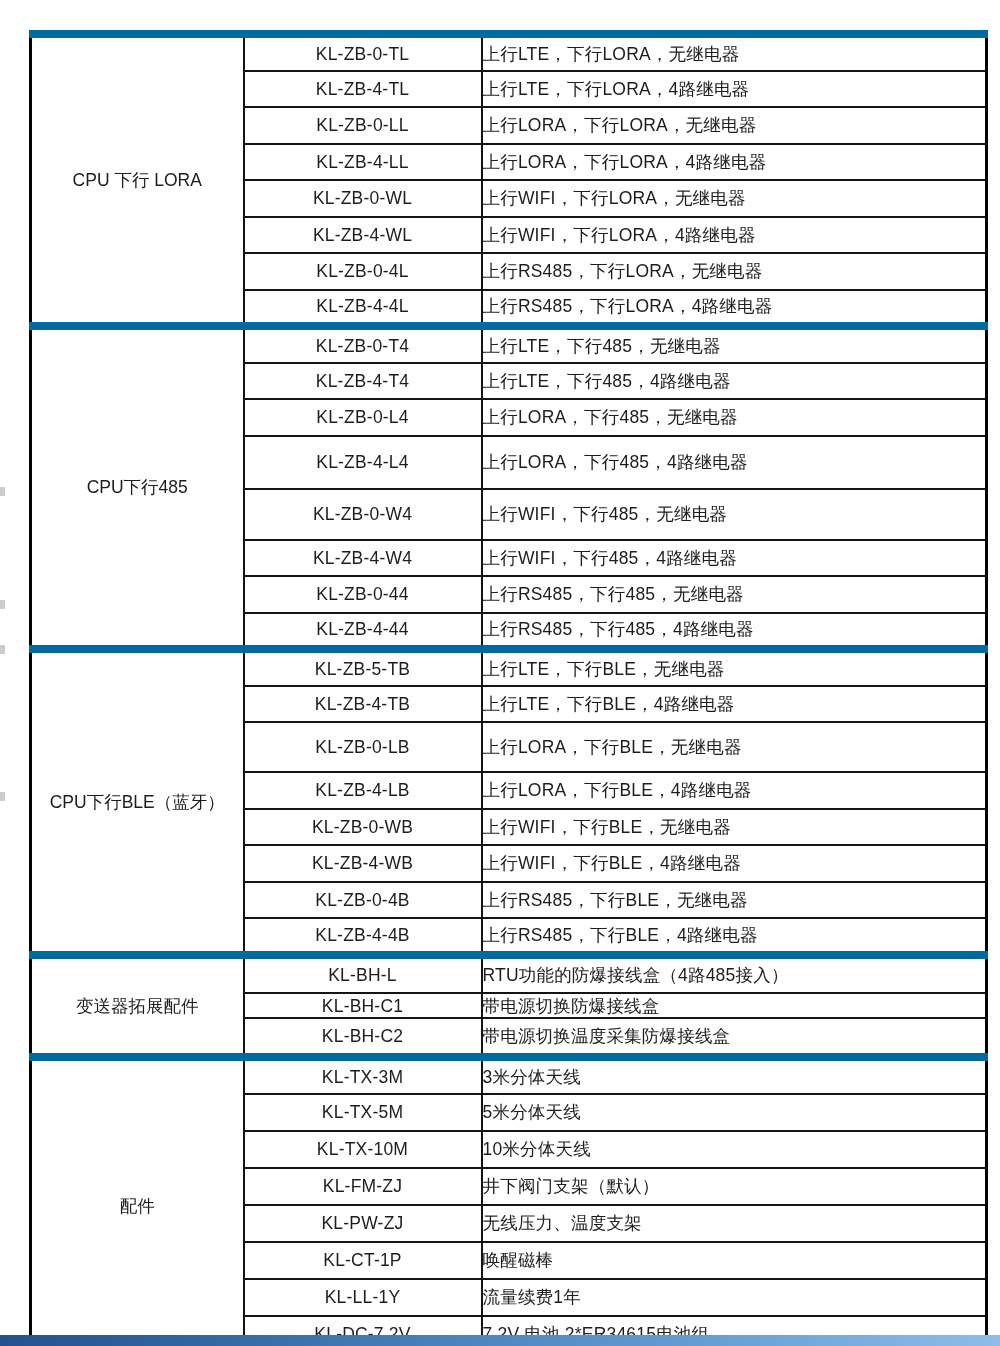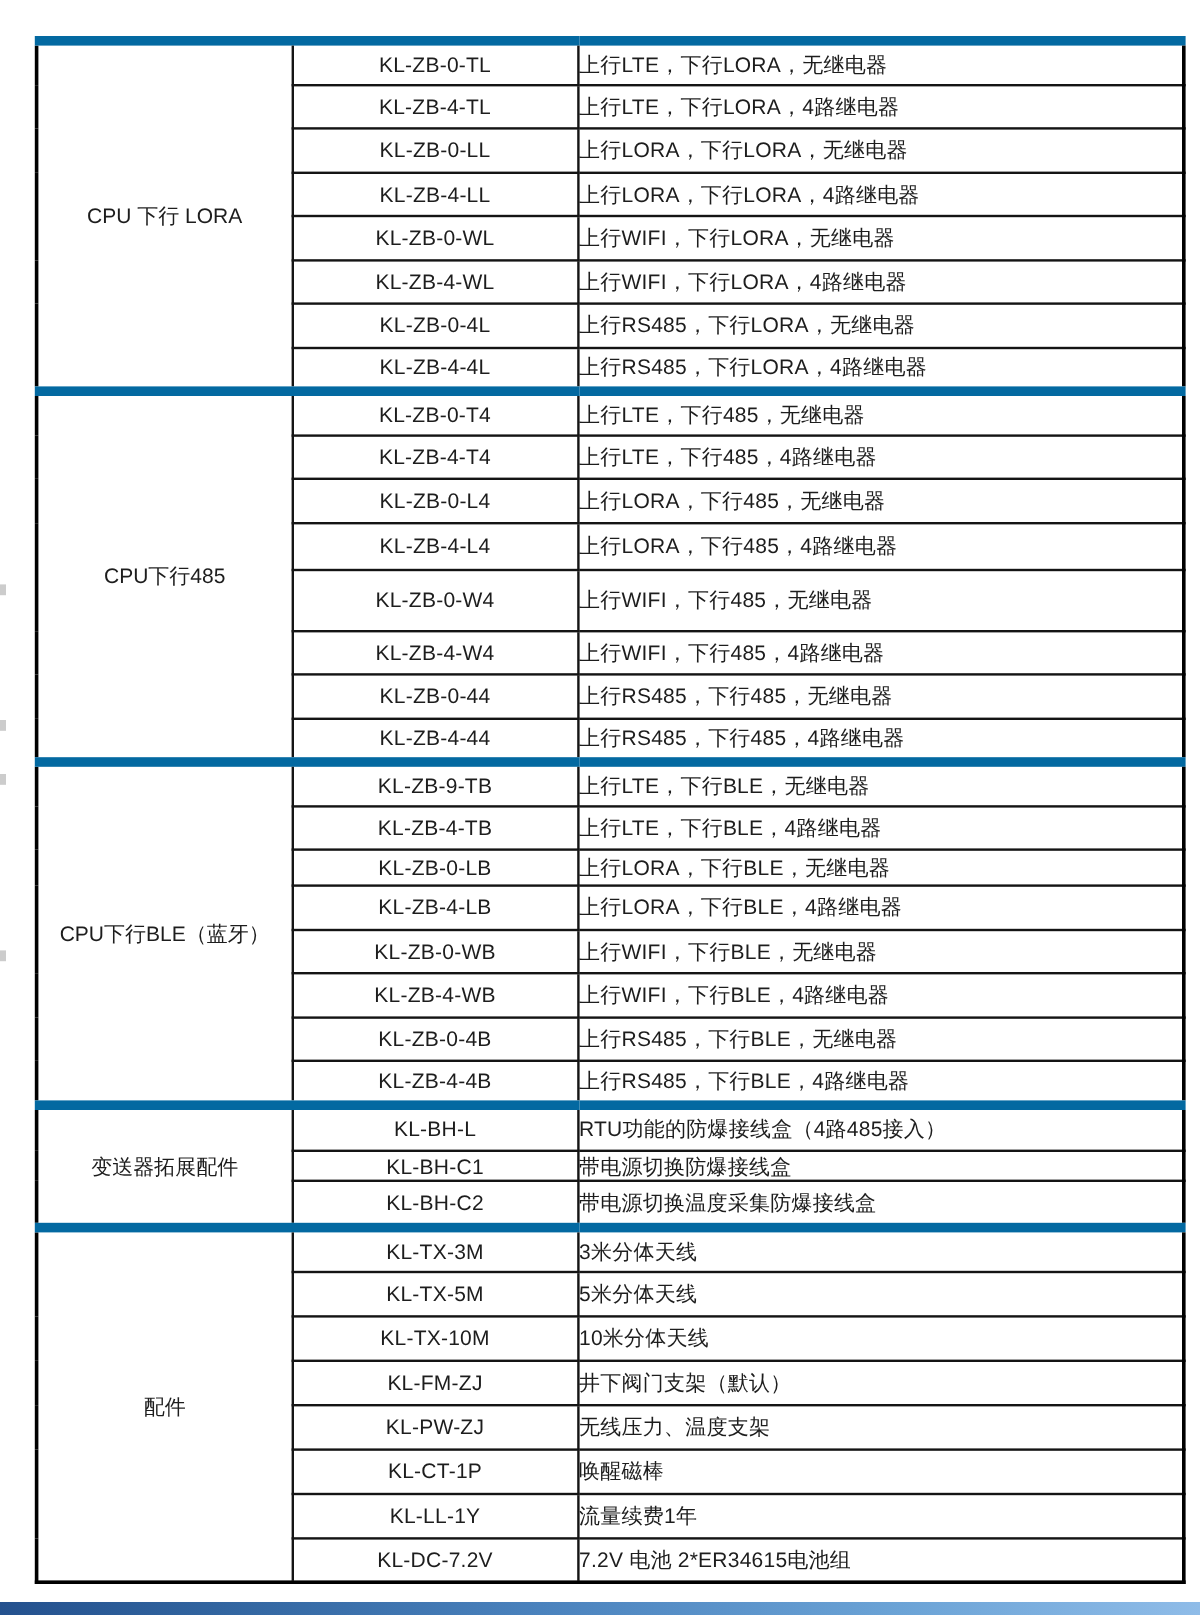--- a/index.html
+++ b/index.html
@@ -116,21 +116,21 @@
           <td class="desc">上行LTE，下行485，无继电器</td>
         </tr>
         <tr style="height: 36.5px;">
           <td class="model">KL-ZB-4-T4</td>
           <td class="desc">上行LTE，下行485，4路继电器</td>
         </tr>
         <tr style="height: 36.5px;">
           <td class="model">KL-ZB-0-L4</td>
           <td class="desc">上行LORA，下行485，无继电器</td>
         </tr>
-        <tr style="height: 39px;">
+        <tr style="height: 53px;">
           <td class="model">KL-ZB-4-L4</td>
           <td class="desc">上行LORA，下行485，4路继电器</td>
         </tr>
         <tr style="height: 51px;">
           <td class="model">KL-ZB-0-W4</td>
           <td class="desc">上行WIFI，下行485，无继电器</td>
         </tr>
         <tr style="height: 36.5px;">
           <td class="model">KL-ZB-4-W4</td>
           <td class="desc">上行WIFI，下行485，4路继电器</td>
@@ -138,28 +138,28 @@
         <tr style="height: 36.5px;">
           <td class="model">KL-ZB-0-44</td>
           <td class="desc">上行RS485，下行485，无继电器</td>
         </tr>
         <tr style="height: 36.5px;">
           <td class="model">KL-ZB-4-44</td>
           <td class="desc">上行RS485，下行485，4路继电器</td>
         </tr>
         <tr class="section-start" style="height: 36.5px;">
           <td rowspan="8" class="cat">CPU下行BLE（蓝牙）</td>
-          <td class="model">KL-ZB-9-TB</td>
+          <td class="model">KL-ZB-5-TB</td>
           <td class="desc">上行LTE，下行BLE，无继电器</td>
         </tr>
         <tr style="height: 36.5px;">
           <td class="model">KL-ZB-4-TB</td>
           <td class="desc">上行LTE，下行BLE，4路继电器</td>
         </tr>
-        <tr style="height: 30px; margin-left: 36px;">
+        <tr style="height: 50px; margin-left: 36px;">
           <td class="model">KL-ZB-0-LB</td>
           <td class="desc">上行LORA，下行BLE，无继电器</td>
         </tr>
         <tr style="height: 36.5px;">
           <td class="model">KL-ZB-4-LB</td>
           <td class="desc">上行LORA，下行BLE，4路继电器</td>
         </tr>
         <tr style="height: 36.5px;">
           <td class="model">KL-ZB-0-WB</td>
           <td class="desc">上行WIFI，下行BLE，无继电器</td>

